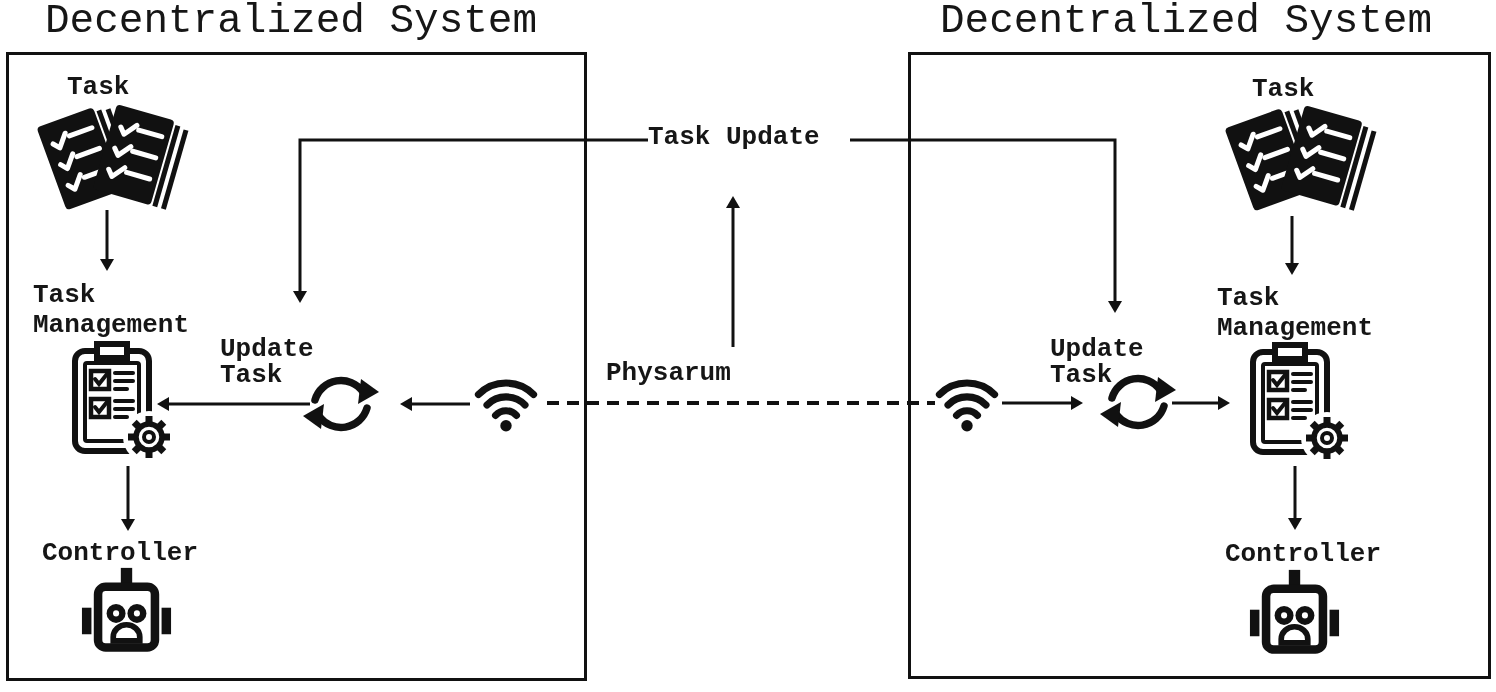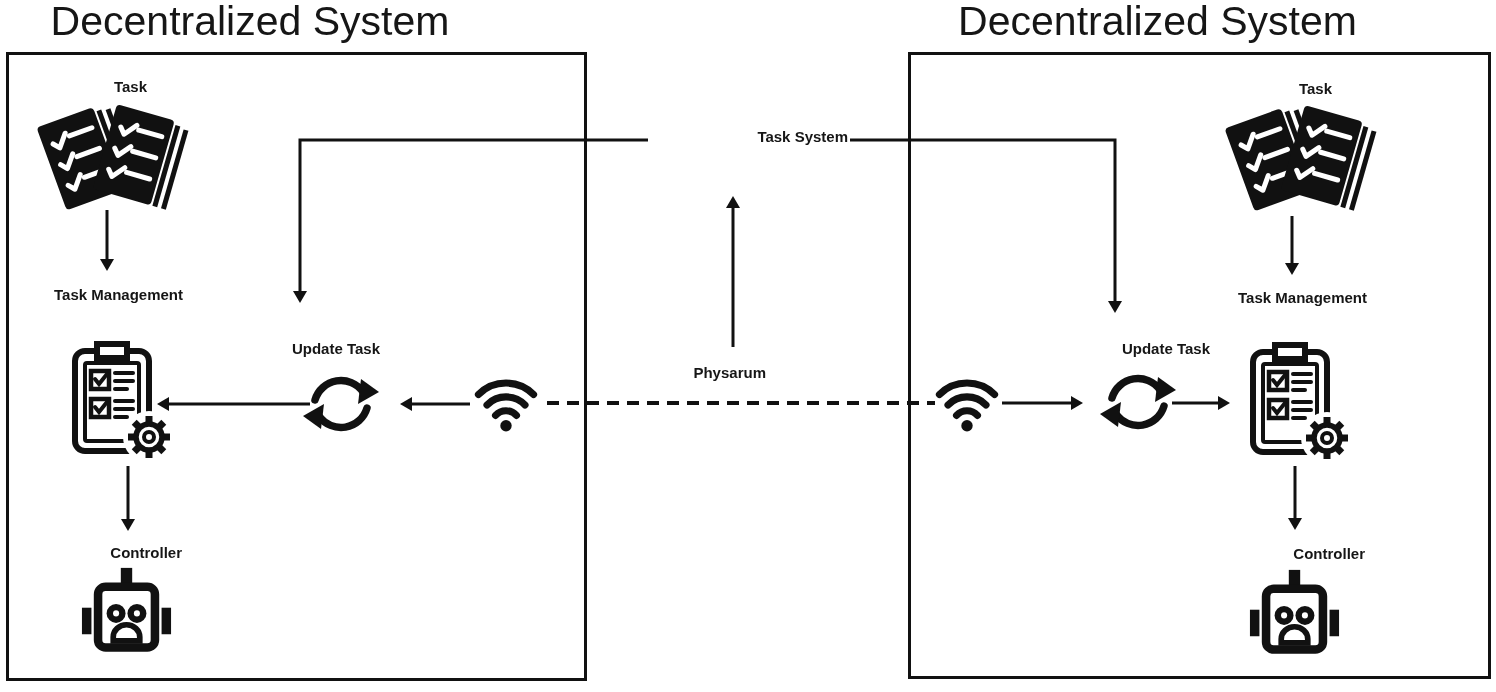--- a/index.html
+++ b/index.html
@@ -1,34 +1,34 @@
 <!DOCTYPE html>
 <html style="--ink: #111111; --bg: #ffffff;"><head>
 <meta charset="utf-8">
 <style>
   :root { --ink:#111111; --bg:#ffffff; }
   html,body { margin:0; padding:0; background:var(--bg); }
   .canvas {
     position:relative; width:1496px; height:692px; background:var(--bg);
-    font-family:Liberation Sans, sans-serif; color:var(--ink); overflow:hidden;
+    font-family:Liberation Mono, monospace; color:var(--ink); overflow:hidden;
   }
   .sys-box {
     position:absolute; border:3px solid var(--ink); background:transparent;
   }
   .box-left  { left:6px;   top:52px; width:575px; height:623px; }
   .box-right { left:908px; top:52px; width:577px; height:621px; }
   .title {
     position:absolute; top:-3px; font-size:41px; line-height:48px;
     font-weight:400; text-align:center; white-space:nowrap; color:#161616;
   }
   .title-left  { left:45px;  width:410px; }
   .title-right { left:940px; width:435px; }
   .lbl {
-    position:absolute; font-weight:700; font-size:15px; line-height:26px;
-    text-align:right; color:#161616;
+    position:absolute; font-weight:700; font-size:26px; line-height:26px;
+    text-align:left; color:#161616;
   }
   .lbl-task-l       { left:67px;   top:74px;  width:80px;  }
   .lbl-mgmt-l       { left:33px;   top:280px; width:150px; line-height:30px; }
   .lbl-update-l     { left:220px;  top:336px; width:160px; }
   .lbl-controller-l { left:42px;   top:540px; width:140px; }
   .lbl-task-r       { left:1252px; top:76px;  width:80px;  }
   .lbl-mgmt-r       { left:1217px; top:283px; width:150px; line-height:30px; }
   .lbl-update-r     { left:1050px; top:336px; width:160px; }
   .lbl-controller-r { left:1225px; top:541px; width:140px; }
   .lbl-sharing      { left:648px;  top:124px; width:200px; }
@@ -213,21 +213,21 @@
     <svg width="76" height="62" viewBox="0 0 80 64">
       <g stroke="var(--ink)" stroke-width="7.5" fill="none" stroke-linecap="round">
         <path d="M29 45 A 15 15 0 0 1 51 45"></path>
         <path d="M20 34 A 28 28 0 0 1 60 34"></path>
         <path d="M11 23 A 41 41 0 0 1 69 23"></path>
       </g>
       <circle cx="40" cy="56" r="6" fill="var(--ink)"></circle>
     </svg>
   </div>
 
-  <div class="lbl lbl-sharing">Task System</div>
+  <div class="lbl lbl-sharing">Task Update</div>
   <div class="lbl lbl-physarum">Physarum</div>
 
   <div class="title title-right">Decentralized System</div>
 
   <div class="lbl lbl-task-r">Task</div>
 
   <div class="icon" style="left:1210px; top:100px;">
     <svg width="170" height="115" viewBox="0 0 170 115">
       <g transform="rotate(-20 60 60)">
         <rect x="90" y="20" width="5" height="80" fill="var(--ink)"></rect>

